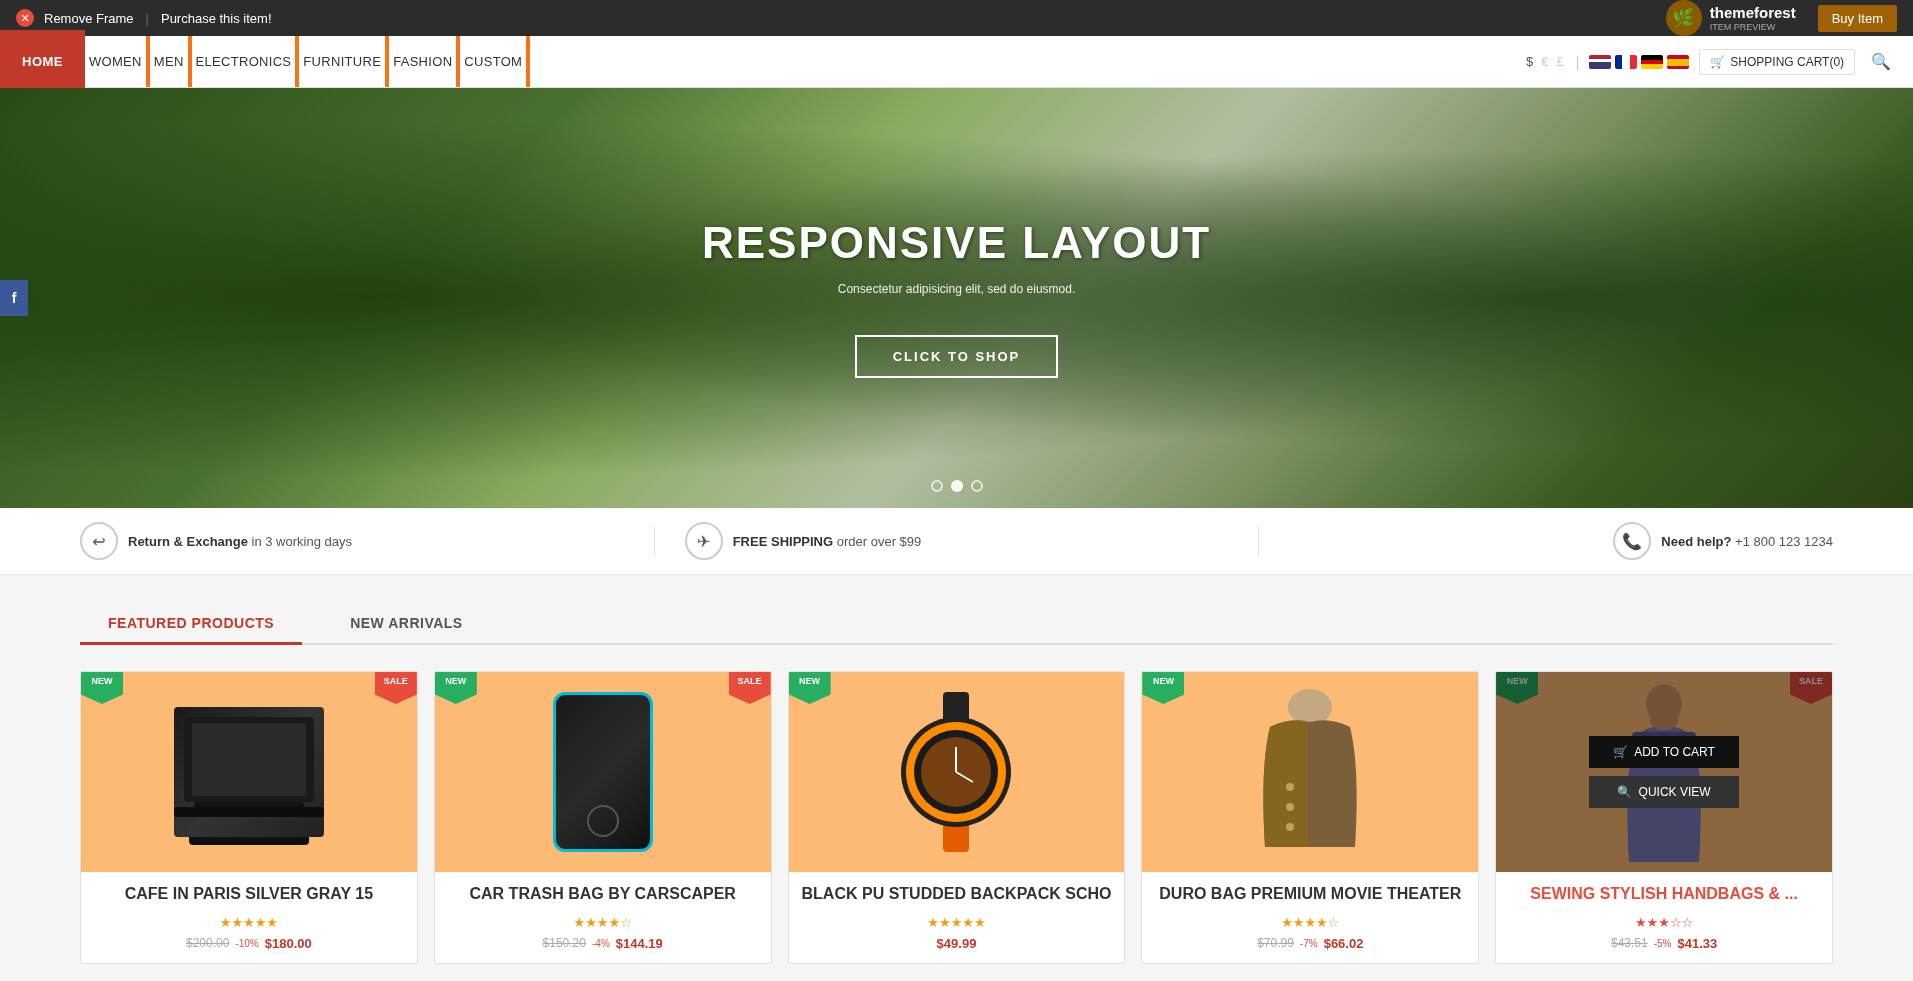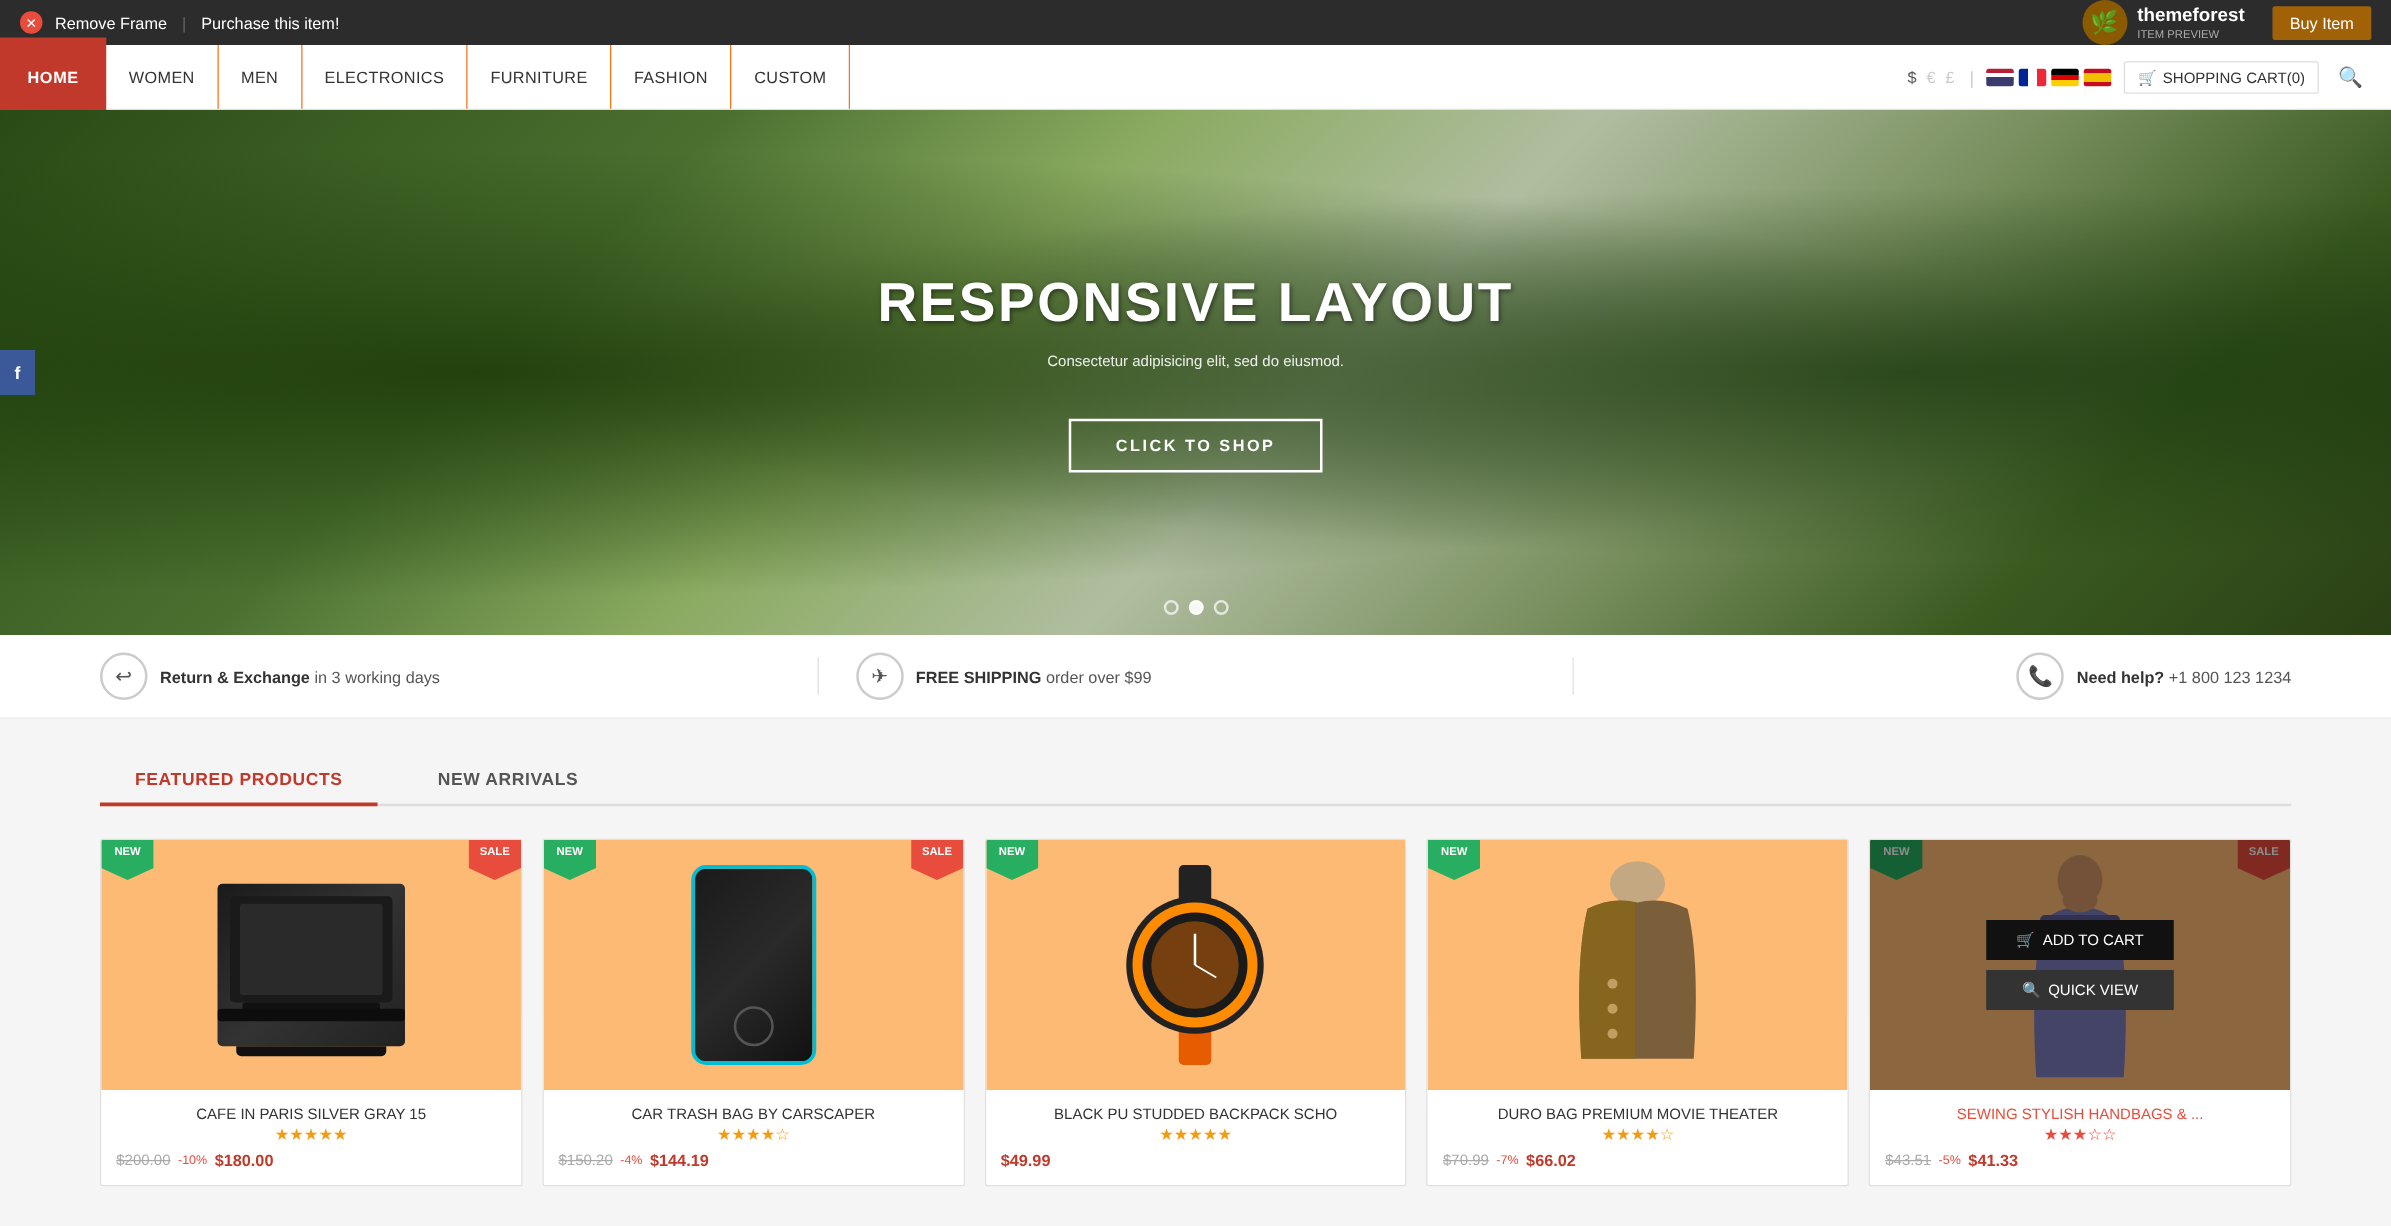--- a/index.html
+++ b/index.html
@@ -70,27 +70,27 @@
       padding: 0 22px;
       font-size: 13px;
       font-weight: bold;
       letter-spacing: 0.5px;
       cursor: pointer;
     }
     .nav-items {
       display: flex; align-items: center; height: 100%;
     }
     .nav-item {
-      padding: 0 18px;
+      padding: 0 4px;
       font-size: 13px;
       color: #333;
       height: 100%;
       display: flex; align-items: center;
       cursor: pointer;
-      border-right: 1px solid #f97316;
+      border-right: 4px solid #f97316;
       letter-spacing: 0.3px;
     }
     .nav-right {
       margin-left: auto;
       display: flex; align-items: center; gap: 10px;
       padding-right: 16px;
     }
     .currency-opts { display: flex; align-items: center; gap: 4px; font-size: 13px; color: #555; }
     .currency-opts span { cursor: pointer; padding: 0 2px; }
     .currency-sep { color: #ccc; }
@@ -264,24 +264,24 @@
       border-radius: 12px;
       border: 3px solid #00bcd4;
       position: relative;
     }
     .phone-img::after {
       content: '';
       position: absolute; bottom: 12px; left: 50%; transform: translateX(-50%);
       width: 28px; height: 28px; border-radius: 50%; border: 2px solid #555;
     }
     .product-info { padding: 12px; text-align: center; }
-    .product-name { font-size: 12px; color: #333; font-weight: 400; margin-bottom: 0; text-transform: uppercase; line-height: 1.3; }
+    .product-name { font-size: 16px; color: #333; font-weight: 700; margin-bottom: 10px; text-transform: uppercase; line-height: 1.3; }
     .stars { color: #f39c12; font-size: 13px; margin-bottom: 6px; }
     .stars.red { color: #e74c3c; }
-    .price-row { font-size: 12px; display: flex; align-items: center; gap: 6px; }
+    .price-row { font-size: 12px; display: flex; align-items: center; justify-content: center; gap: 6px; }
     .price-original { color: #aaa; text-decoration: line-through; }
     .price-discount { color: #e74c3c; font-size: 10px; }
     .price-final { color: #c0392b; font-weight: bold; font-size: 13px; }
     .product-name.red-link { color: #e74c3c; }
   </style>
 </head>
 <body>
 
 <div id="top-bar">
   <div class="close-x">✕</div>

